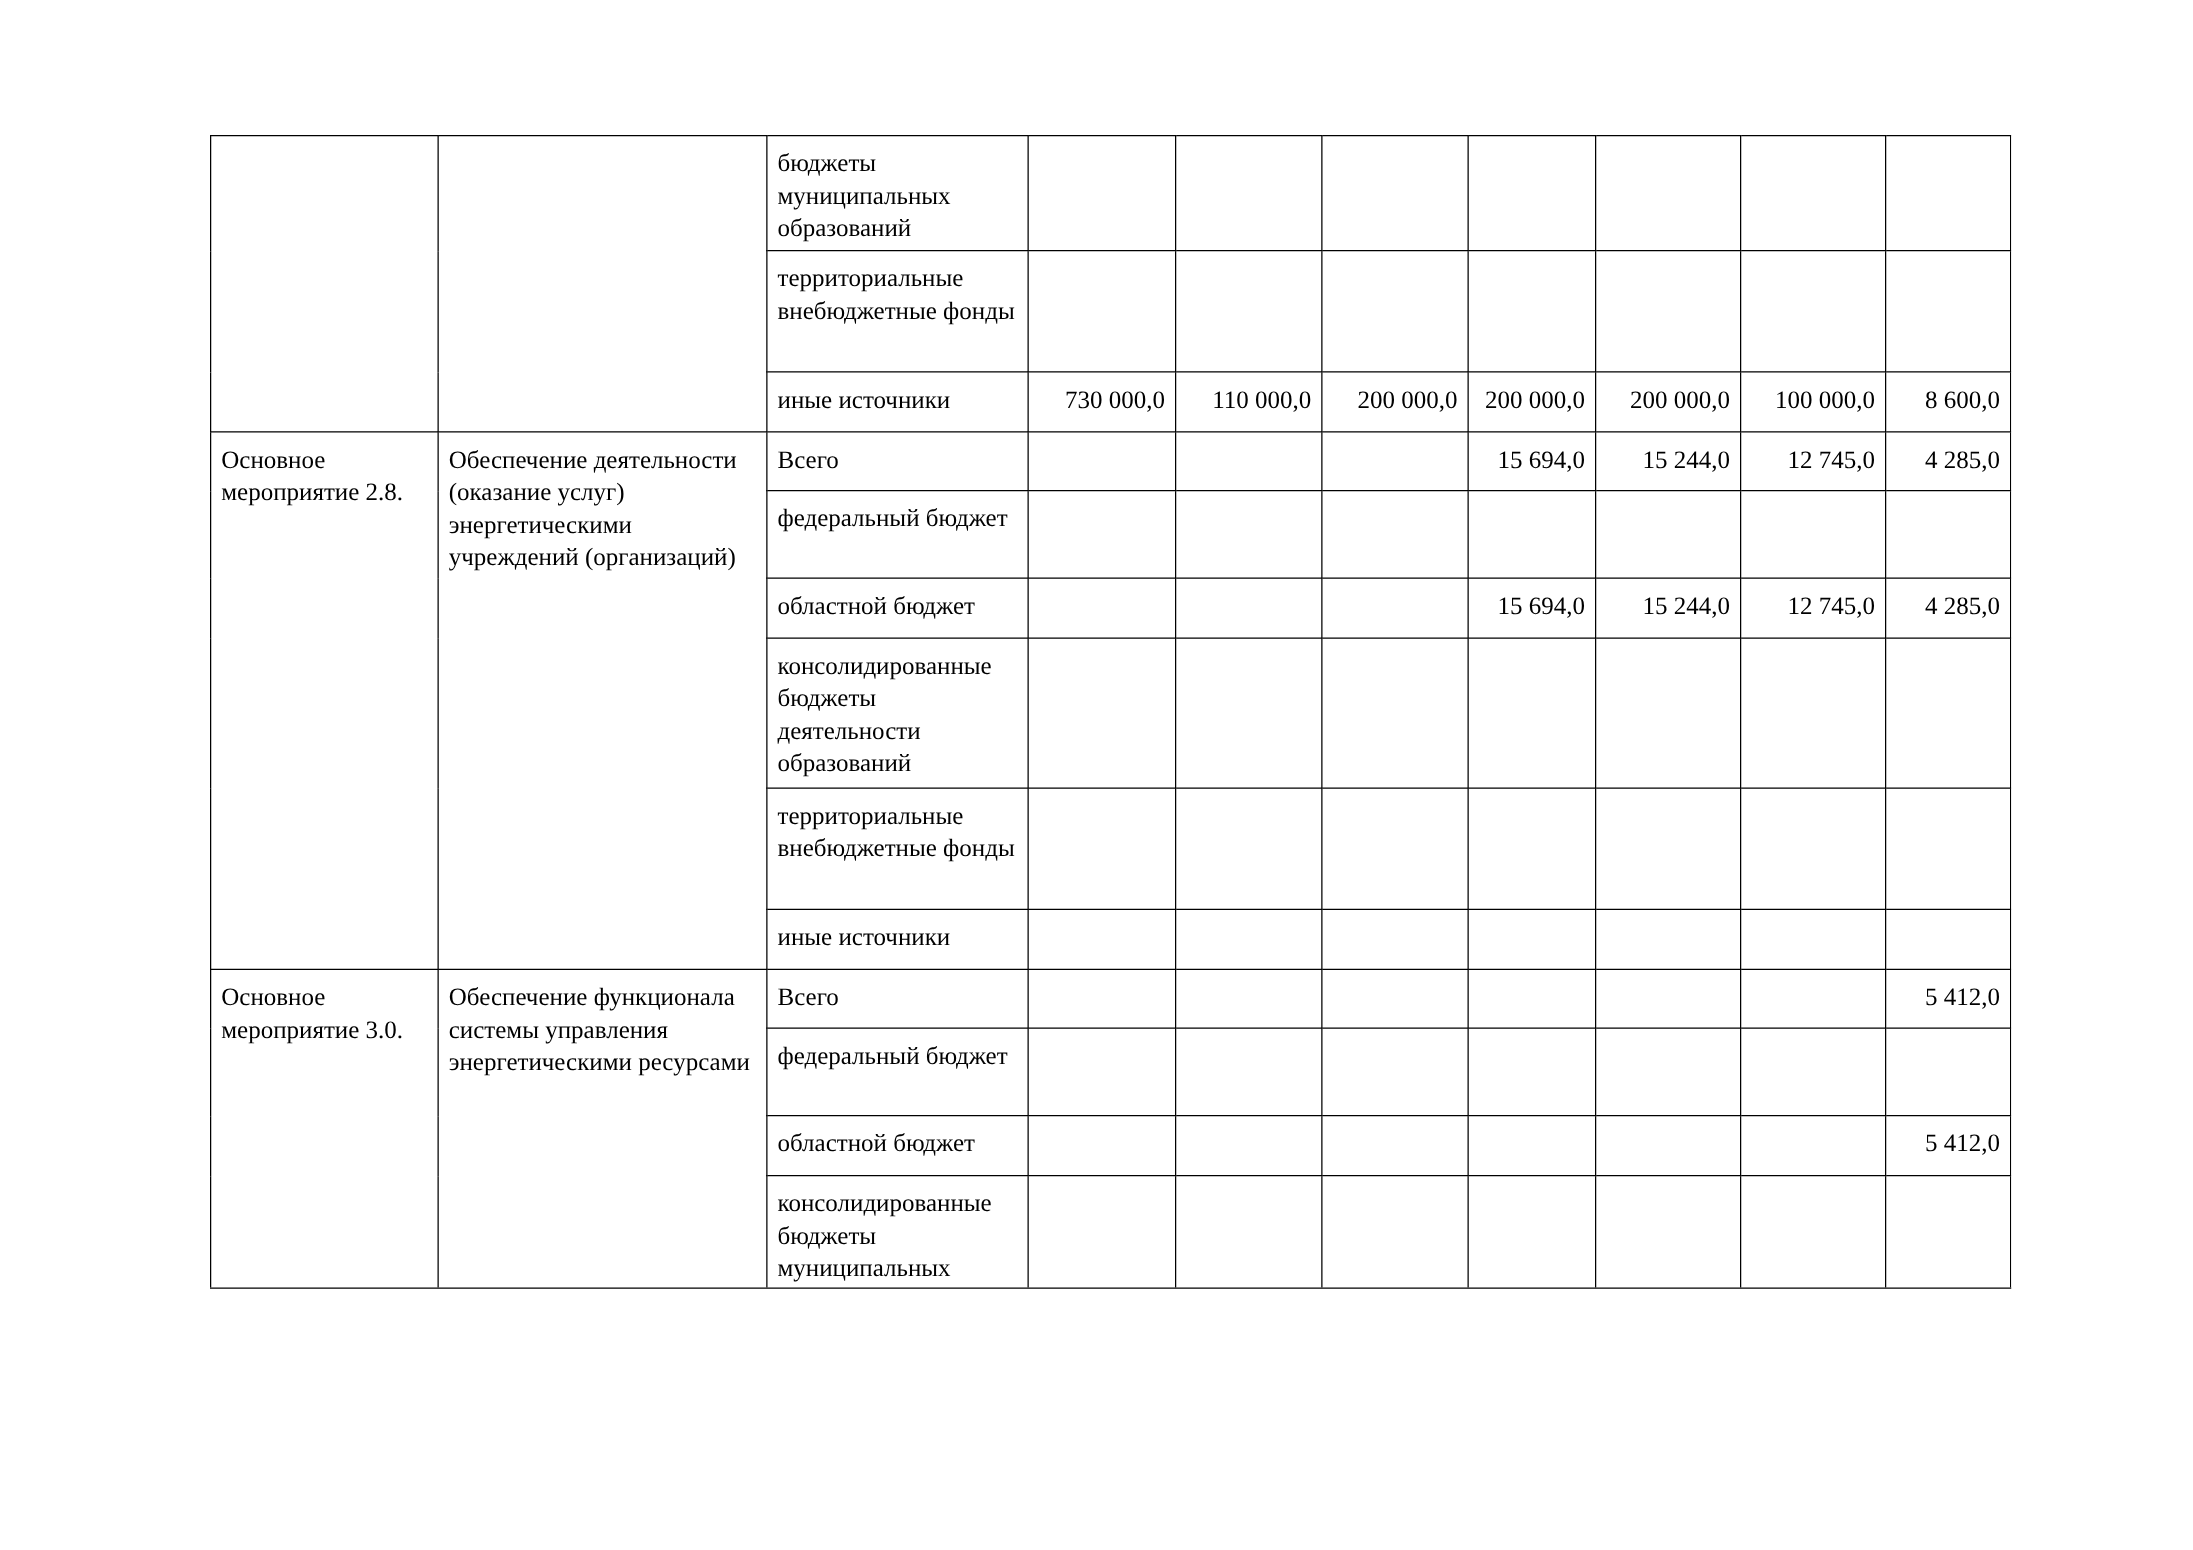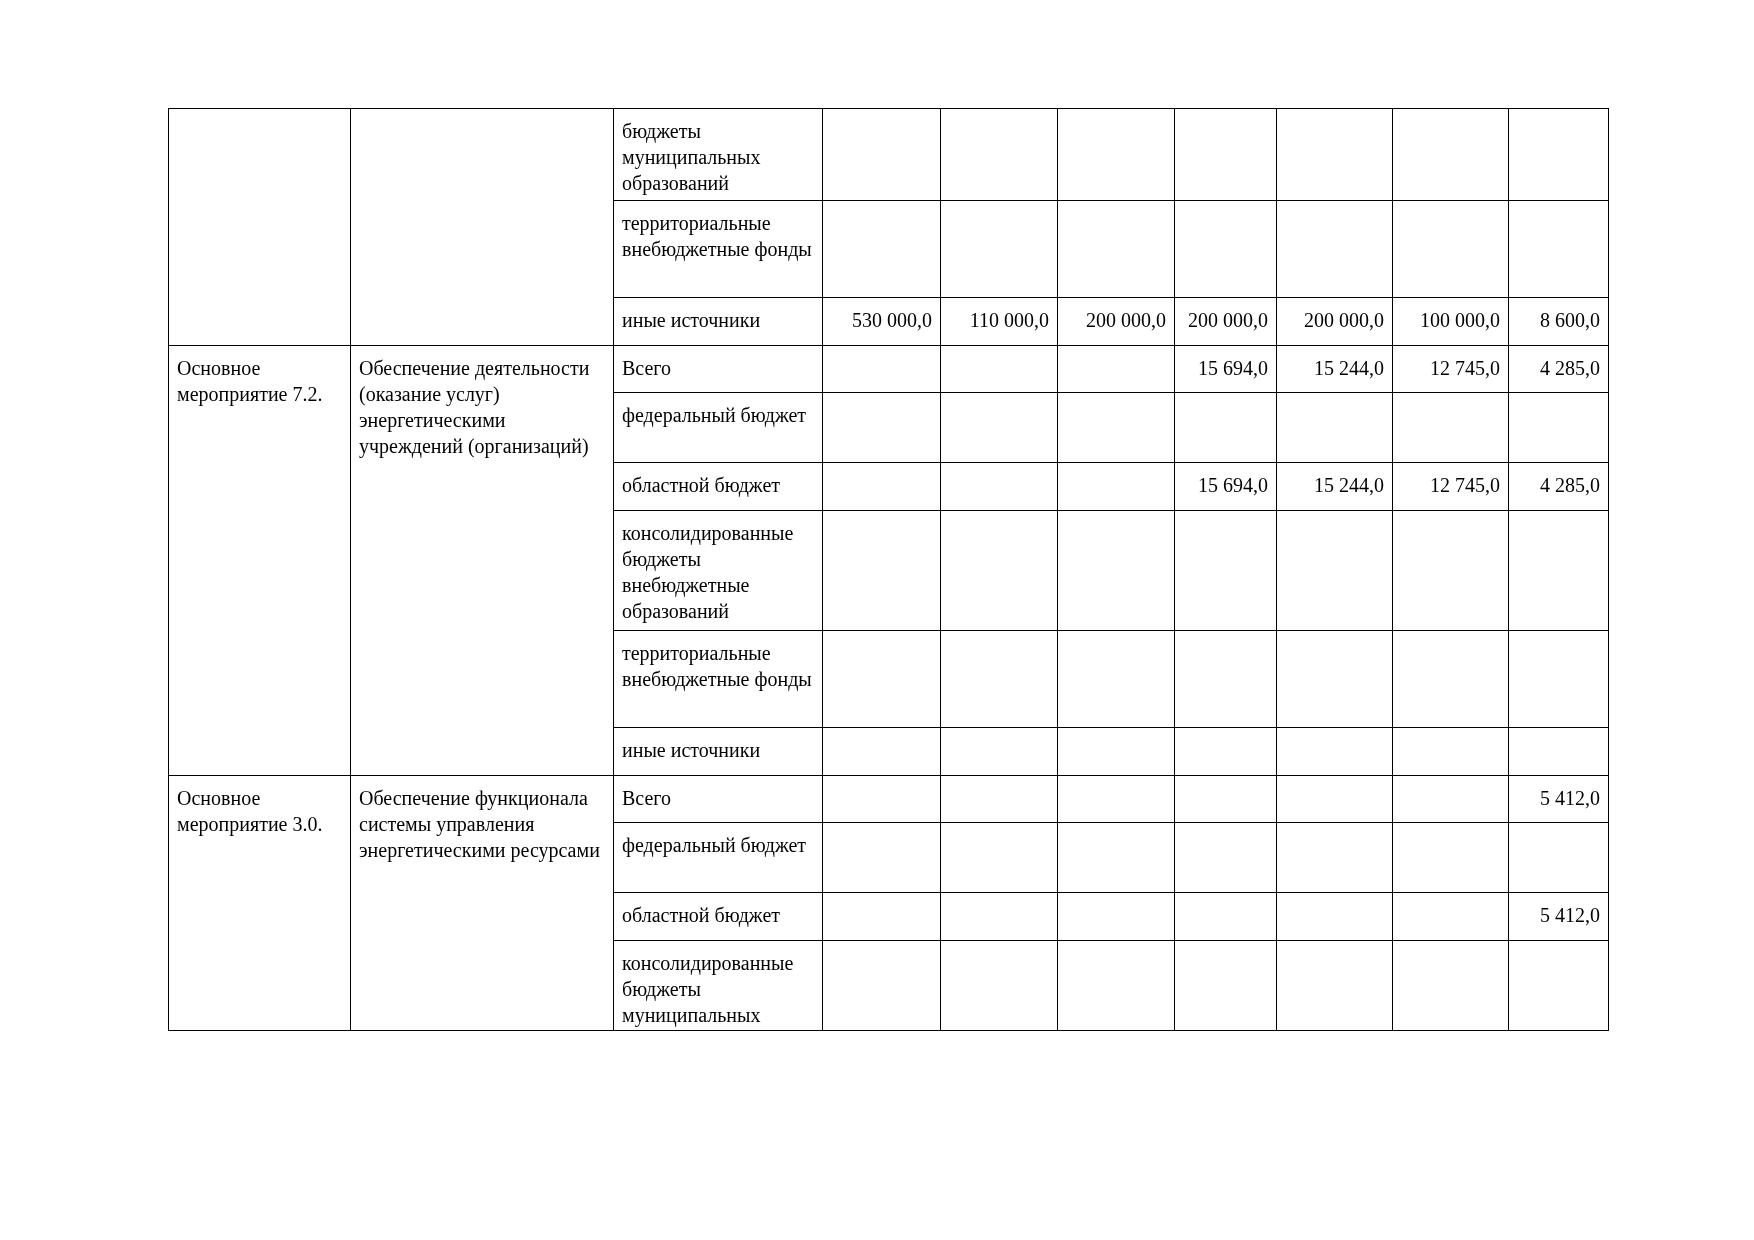--- a/index.html
+++ b/index.html
@@ -94,31 +94,31 @@
           <td class="num"></td>
           <td class="num"></td>
           <td class="num"></td>
           <td class="num"></td>
           <td class="num"></td>
           <td class="num"></td>
           <td class="num"></td>
         </tr>
         <tr class="rh2">
           <td class="src">иные источники</td>
-          <td class="num">530 000,0</td>
+          <td class="num">730 000,0</td>
           <td class="num">110 000,0</td>
           <td class="num">200 000,0</td>
           <td class="num">200 000,0</td>
           <td class="num">200 000,0</td>
           <td class="num">100 000,0</td>
           <td class="num">8 600,0</td>
         </tr>
 
         <tr class="rh3">
-          <td class="measure" rowspan="6">Основное мероприятие 7.2.</td>
+          <td class="measure" rowspan="6">Основное мероприятие 2.8.</td>
           <td class="desc" rowspan="6">Обеспечение деятельности (оказание услуг) энергетическими учреждений (организаций)</td>
           <td class="src">Всего</td>
           <td class="num"></td>
           <td class="num"></td>
           <td class="num"></td>
           <td class="num">15 694,0</td>
           <td class="num">15 244,0</td>
           <td class="num">12 745,0</td>
           <td class="num">4 285,0</td>
         </tr>
@@ -136,21 +136,21 @@
           <td class="src">областной бюджет</td>
           <td class="num"></td>
           <td class="num"></td>
           <td class="num"></td>
           <td class="num">15 694,0</td>
           <td class="num">15 244,0</td>
           <td class="num">12 745,0</td>
           <td class="num">4 285,0</td>
         </tr>
         <tr class="rh6">
-          <td class="src">консолидированные бюджеты внебюджетные образований</td>
+          <td class="src">консолидированные бюджеты деятельности образований</td>
           <td class="num"></td>
           <td class="num"></td>
           <td class="num"></td>
           <td class="num"></td>
           <td class="num"></td>
           <td class="num"></td>
           <td class="num"></td>
         </tr>
         <tr class="rh7">
           <td class="src">территориальные внебюджетные фонды</td>

